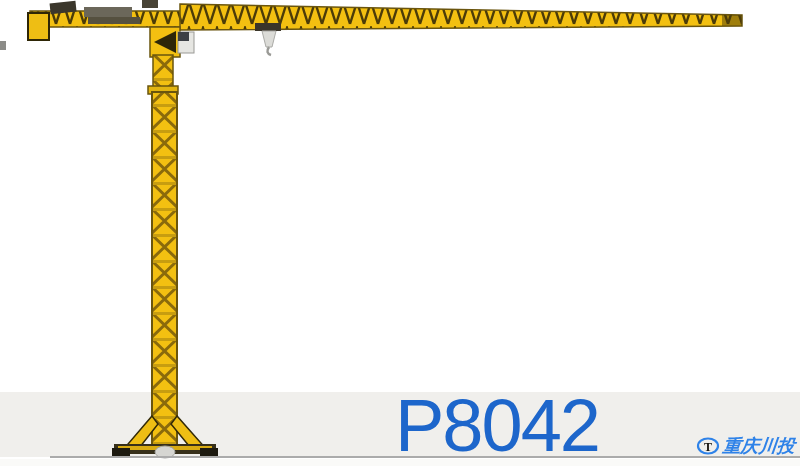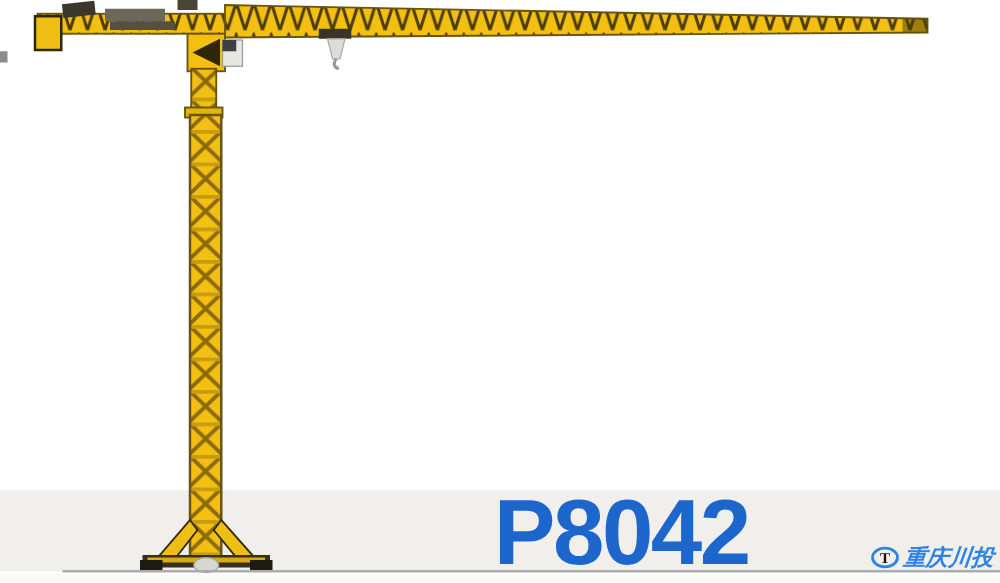--- a/index.html
+++ b/index.html
@@ -6,21 +6,21 @@
   .stage{
     position:relative;width:800px;height:466px;overflow:hidden;
     background:#ffffff;font-family:"Liberation Sans",sans-serif;
   }
   .floor-band{position:absolute;left:0;top:392px;width:800px;height:65px;background:#f0efec;}
   .below-band{position:absolute;left:0;top:459px;width:800px;height:7px;background:#fafaf8;}
   .ground-line{position:absolute;left:50px;top:456px;width:750px;height:2px;background:#ababab;}
   .crane-svg{position:absolute;left:0;top:0;}
   .model-text{
     position:absolute;left:390px;top:389px;width:214px;text-align:center;
-    font-size:74px;line-height:1;font-weight:bold;letter-spacing:-2px;color:#1d66cb;
+    font-size:74px;line-height:1;font-weight:normal;letter-spacing:-2px;color:#1d66cb;
   }
   .brand-logo{position:absolute;right:5px;bottom:8px;display:flex;align-items:center;gap:3px;}
   .logo-mark{display:block;}
   .logo-text{
     color:#2e82e8;font-size:18px;font-weight:bold;font-style:italic;
     transform:skewX(-6deg);white-space:nowrap;
   }
 </style>
 </head>
 <body>

